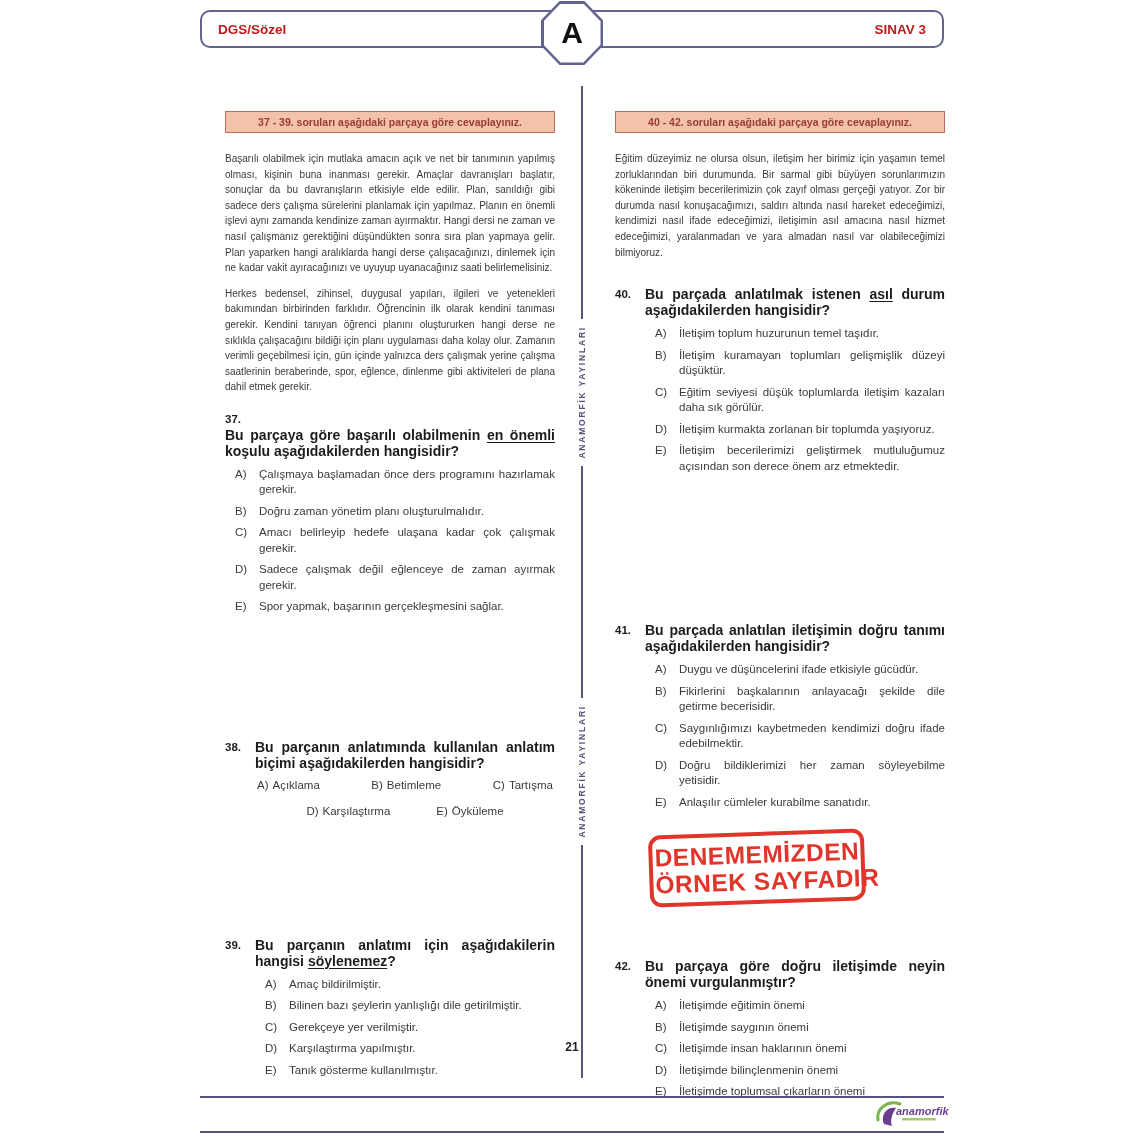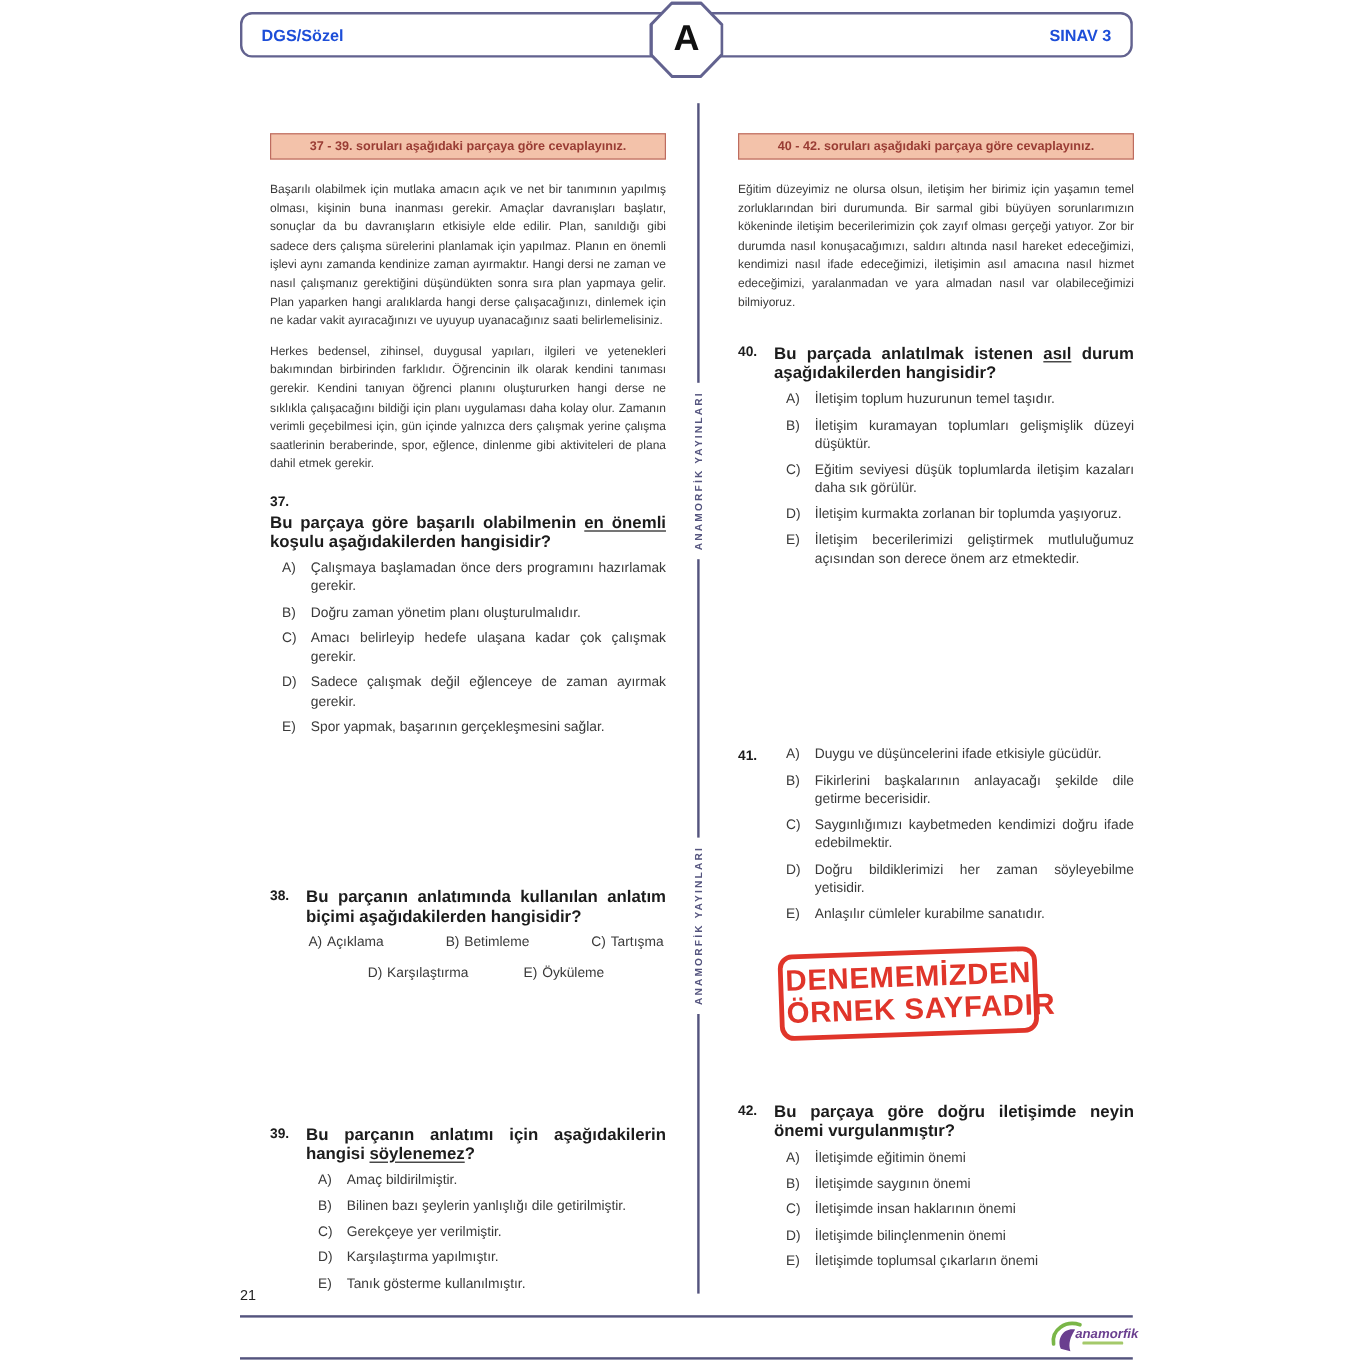--- a/index.html
+++ b/index.html
@@ -1,21 +1,21 @@
 <!DOCTYPE html>
 <html><head>
 <meta charset="utf-8">
 <style>
   html,body{margin:0;padding:0;background:#ffffff;}
   body{width:1140px;height:1140px;position:relative;font-family:"Liberation Sans",sans-serif;color:#3a3a3a;}
 
   
   .header-bar{position:absolute;left:200px;top:10px;width:744px;height:38px;box-sizing:border-box;
     border:2px solid #62628f;border-radius:10px;display:flex;align-items:center;justify-content:space-between;
-    padding:0 16px;font-weight:bold;font-size:13.5px;color:#1d4ed8;background:#fff;}
+    padding:0 16px;font-weight:bold;font-size:13.5px;color:#b91c1c;background:#fff;}
   .badge-octagon{position:absolute;left:541px;top:1px;width:62px;height:64px;z-index:3;}
   .oct-outer{width:100%;height:100%;background:#62628f;display:flex;align-items:center;justify-content:center;
     clip-path:polygon(30% 0,70% 0,100% 30%,100% 70%,70% 100%,30% 100%,0 70%,0 30%);}
   .oct-inner{width:57px;height:59px;background:#ffffff;display:flex;align-items:center;justify-content:center;
     clip-path:polygon(30% 0,70% 0,100% 30%,100% 70%,70% 100%,30% 100%,0 70%,0 30%);
     font-weight:bold;font-size:30px;color:#111;}
 
   
   .col{position:absolute;top:70px;width:330px;margin-top:41px;}
   .col-left{left:225px;}
@@ -47,21 +47,21 @@
     letter-spacing:1.8px;color:#54547e;margin:7px 0;white-space:nowrap;}
 
   
   .stamp{margin:16px 0 0 34px;width:216px;box-sizing:border-box;transform:rotate(-2deg);
     border:4px solid #e0352a;border-radius:12px;padding:5px 2px;text-align:center;color:#e0352a;
     font-weight:bold;font-size:24.5px;line-height:27px;letter-spacing:0.5px;white-space:nowrap;}
 
   
   .footer-line{position:absolute;left:200px;width:744px;height:2px;background:#54547e;}
   .fl-top{top:1096px;} .fl-bottom{top:1131px;}
-  .page-number{position:absolute;left:200px;top:1072px;width:744px;text-align:left;font-weight:normal;
+  .page-number{position:absolute;left:200px;top:1040px;width:744px;text-align:center;font-weight:bold;
     font-size:12px;color:#222;}
   .logo{position:absolute;left:874px;top:1098px;width:76px;height:32px;display:flex;align-items:center;}
   .logo svg{width:76px;height:32px;}
 </style>
 </head>
 <body>
 
 <div class="header-bar">
   <span>DGS/Sözel</span>
   <span>SINAV 3</span>
@@ -210,20 +210,21 @@
             <span class="opt-letter">E)</span>
             <span class="opt-text">İletişim becerilerimizi geliştirmek mutluluğumuz açısından son derece önem arz etmektedir.</span>
           </div>
       </div>
     </div>
   </div>
 
   <div class="question q41">
     <div class="qnum">41.</div>
     <div class="qbody">
+      <div class="stem">Bu parçada anlatılan iletişimin doğru tanımı aşağıdakilerden hangisidir?</div>
       <div class="options">
         <div class="opt">
             <span class="opt-letter">A)</span>
             <span class="opt-text">Duygu ve düşüncelerini ifade etkisiyle gücüdür.</span>
           </div>
         <div class="opt">
             <span class="opt-letter">B)</span>
             <span class="opt-text">Fikirlerini başkalarının anlayacağı şekilde dile getirme becerisidir.</span>
           </div>
         <div class="opt">

